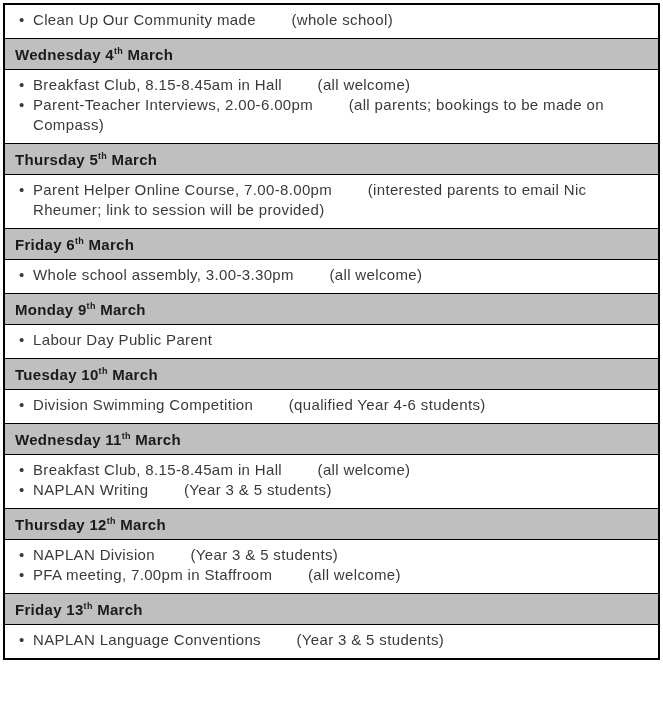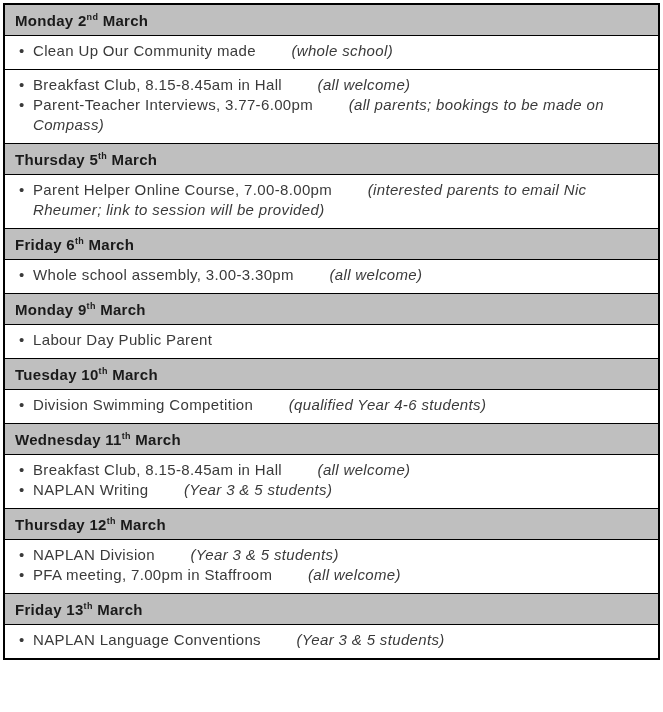--- a/index.html
+++ b/index.html
@@ -61,39 +61,38 @@
     max-width: 600px;
   }
   .day-events li::before {
     content: "\2022";
     position: absolute;
     left: 4px;
     top: 0;
     color: #3a3a3a;
   }
   .ev-note {
-    font-style: italic;
     padding-left: 31px;
   }
 </style>
 </head>
 <body>
 
 <div class="sheet">
   <div class="events-table">
-      <div class="day-header"><span>Monday 2<sup>nd</sup> March</span></div>
       <div class="day-events">
         <ul>
           <li><span class="ev-text">Clean Up Our Community made</span><span class="ev-note">&nbsp;(whole school)</span></li>
         </ul>
       </div>
+      <div class="day-header"><span>Wednesday 4<sup>th</sup> March</span></div>
       <div class="day-events">
         <ul>
           <li><span class="ev-text">Breakfast Club, 8.15-8.45am in Hall</span><span class="ev-note">&nbsp;(all welcome)</span></li>
-          <li><span class="ev-text">Parent-Teacher Interviews, 3.77-6.00pm</span><span class="ev-note">&nbsp;(all parents; bookings to be made on Compass)</span></li>
+          <li><span class="ev-text">Parent-Teacher Interviews, 2.00-6.00pm</span><span class="ev-note">&nbsp;(all parents; bookings to be made on Compass)</span></li>
         </ul>
       </div>
       <div class="day-header"><span>Thursday 5<sup>th</sup> March</span></div>
       <div class="day-events">
         <ul>
           <li><span class="ev-text">Parent Helper Online Course, 7.00-8.00pm</span><span class="ev-note">&nbsp;(interested parents to email Nic Rheumer; link to session will be provided)</span></li>
         </ul>
       </div>
       <div class="day-header"><span>Friday 6<sup>th</sup> March</span></div>
       <div class="day-events">

